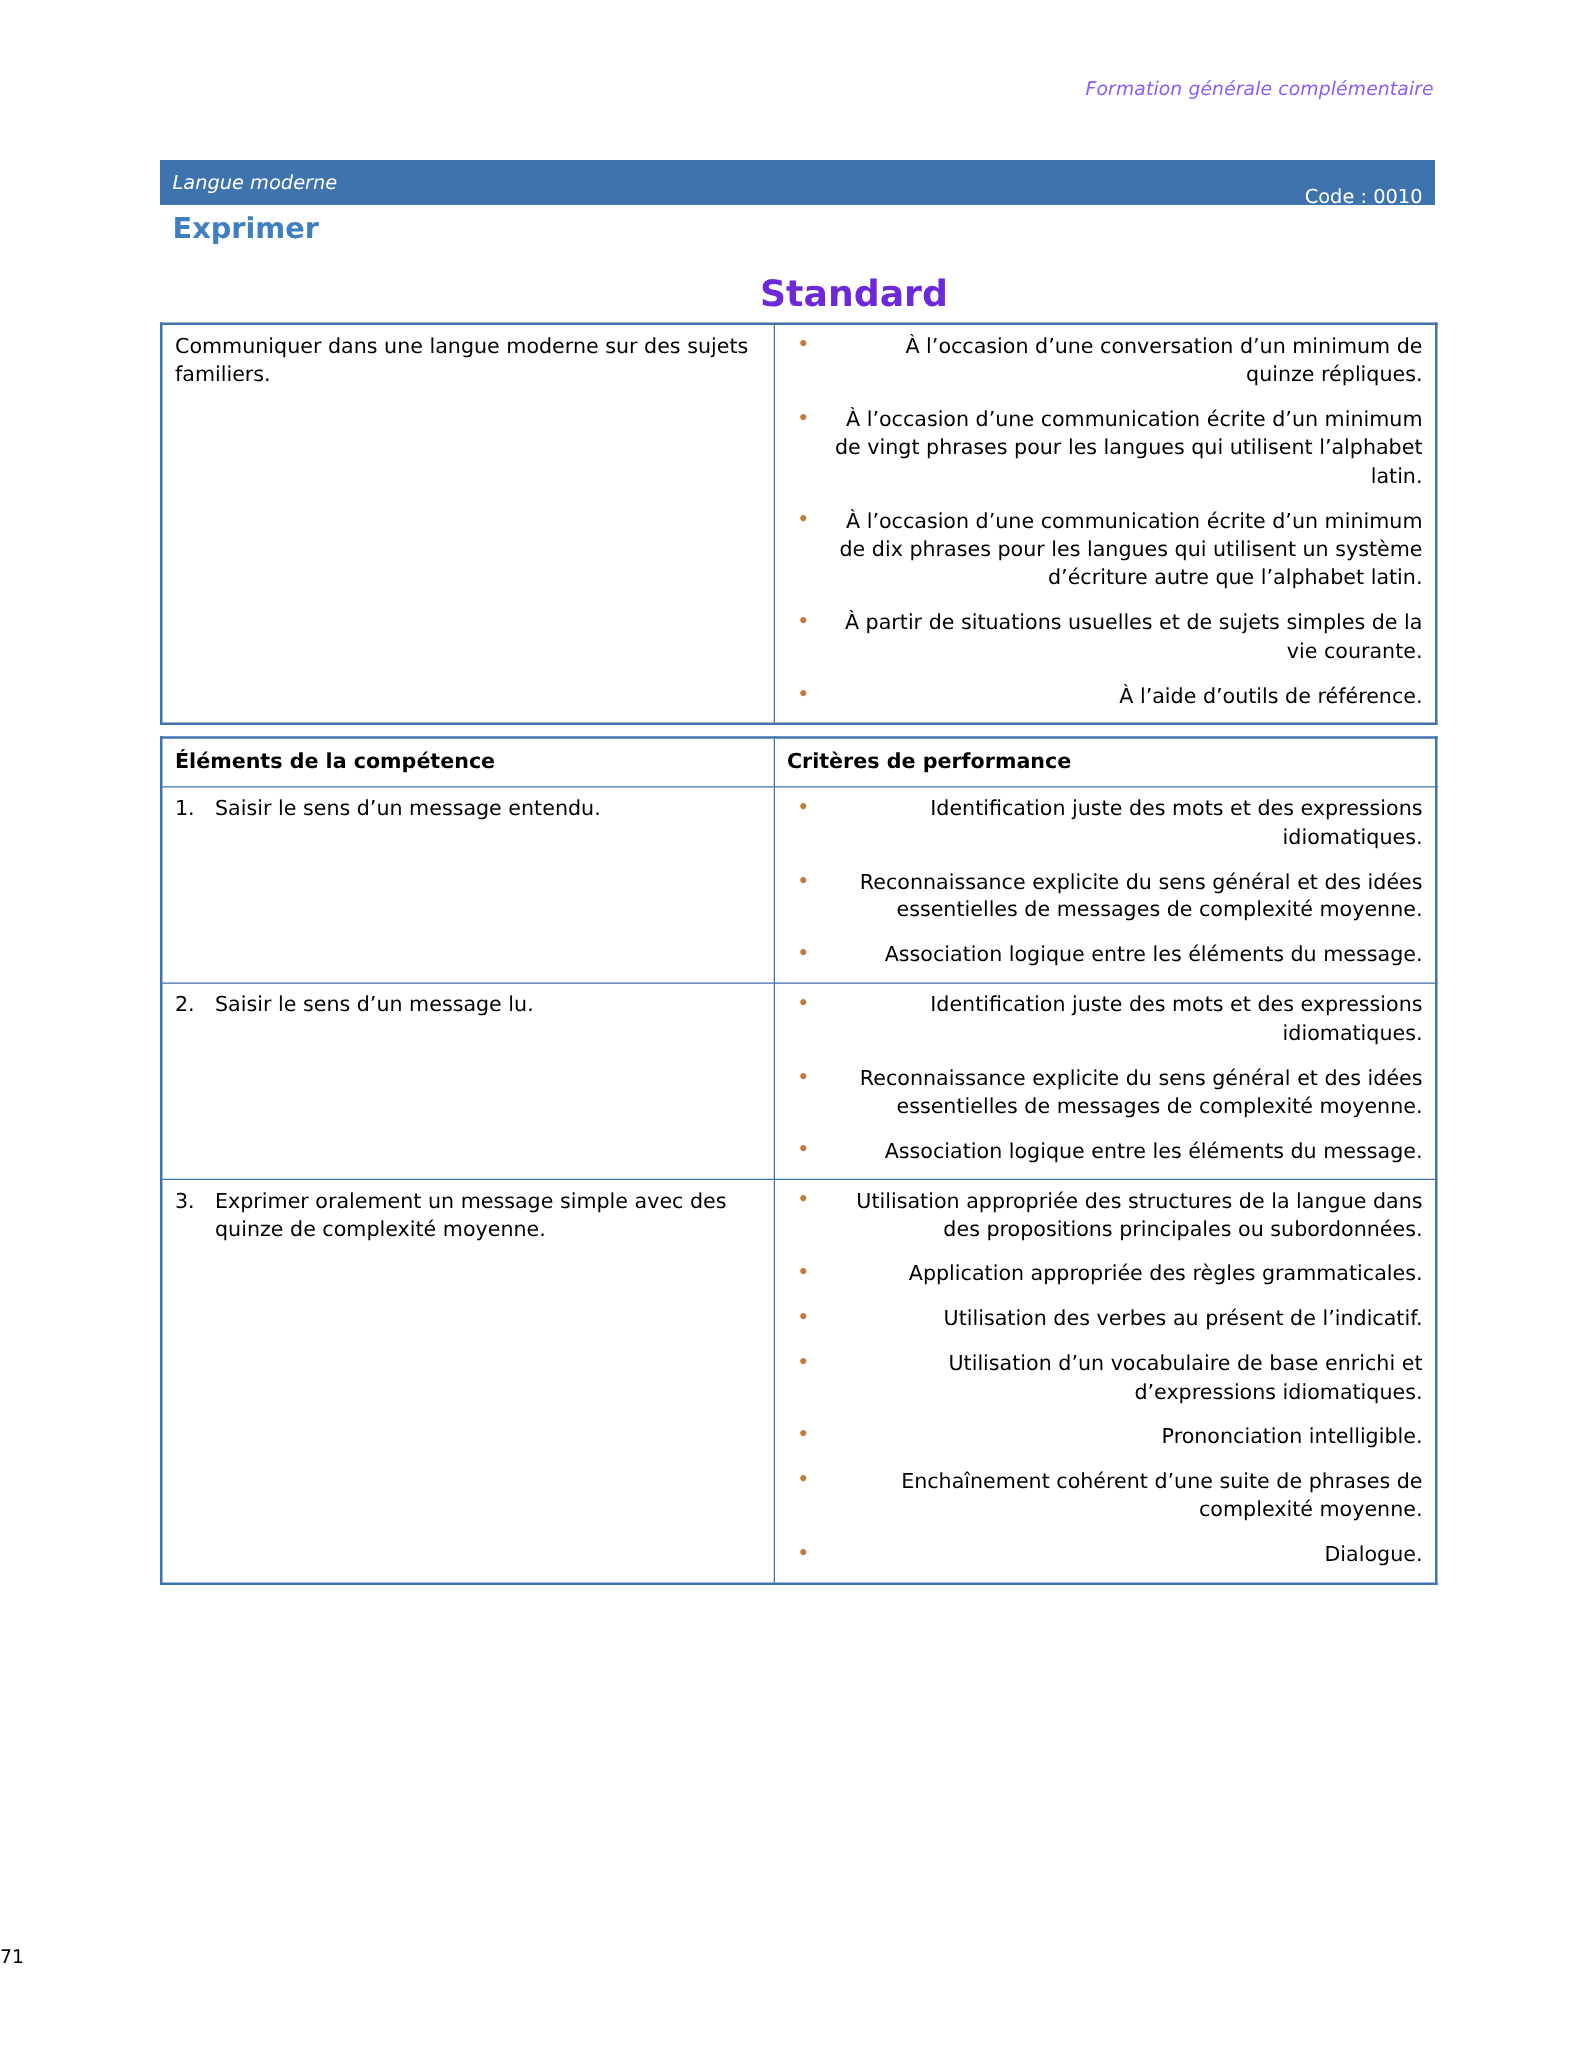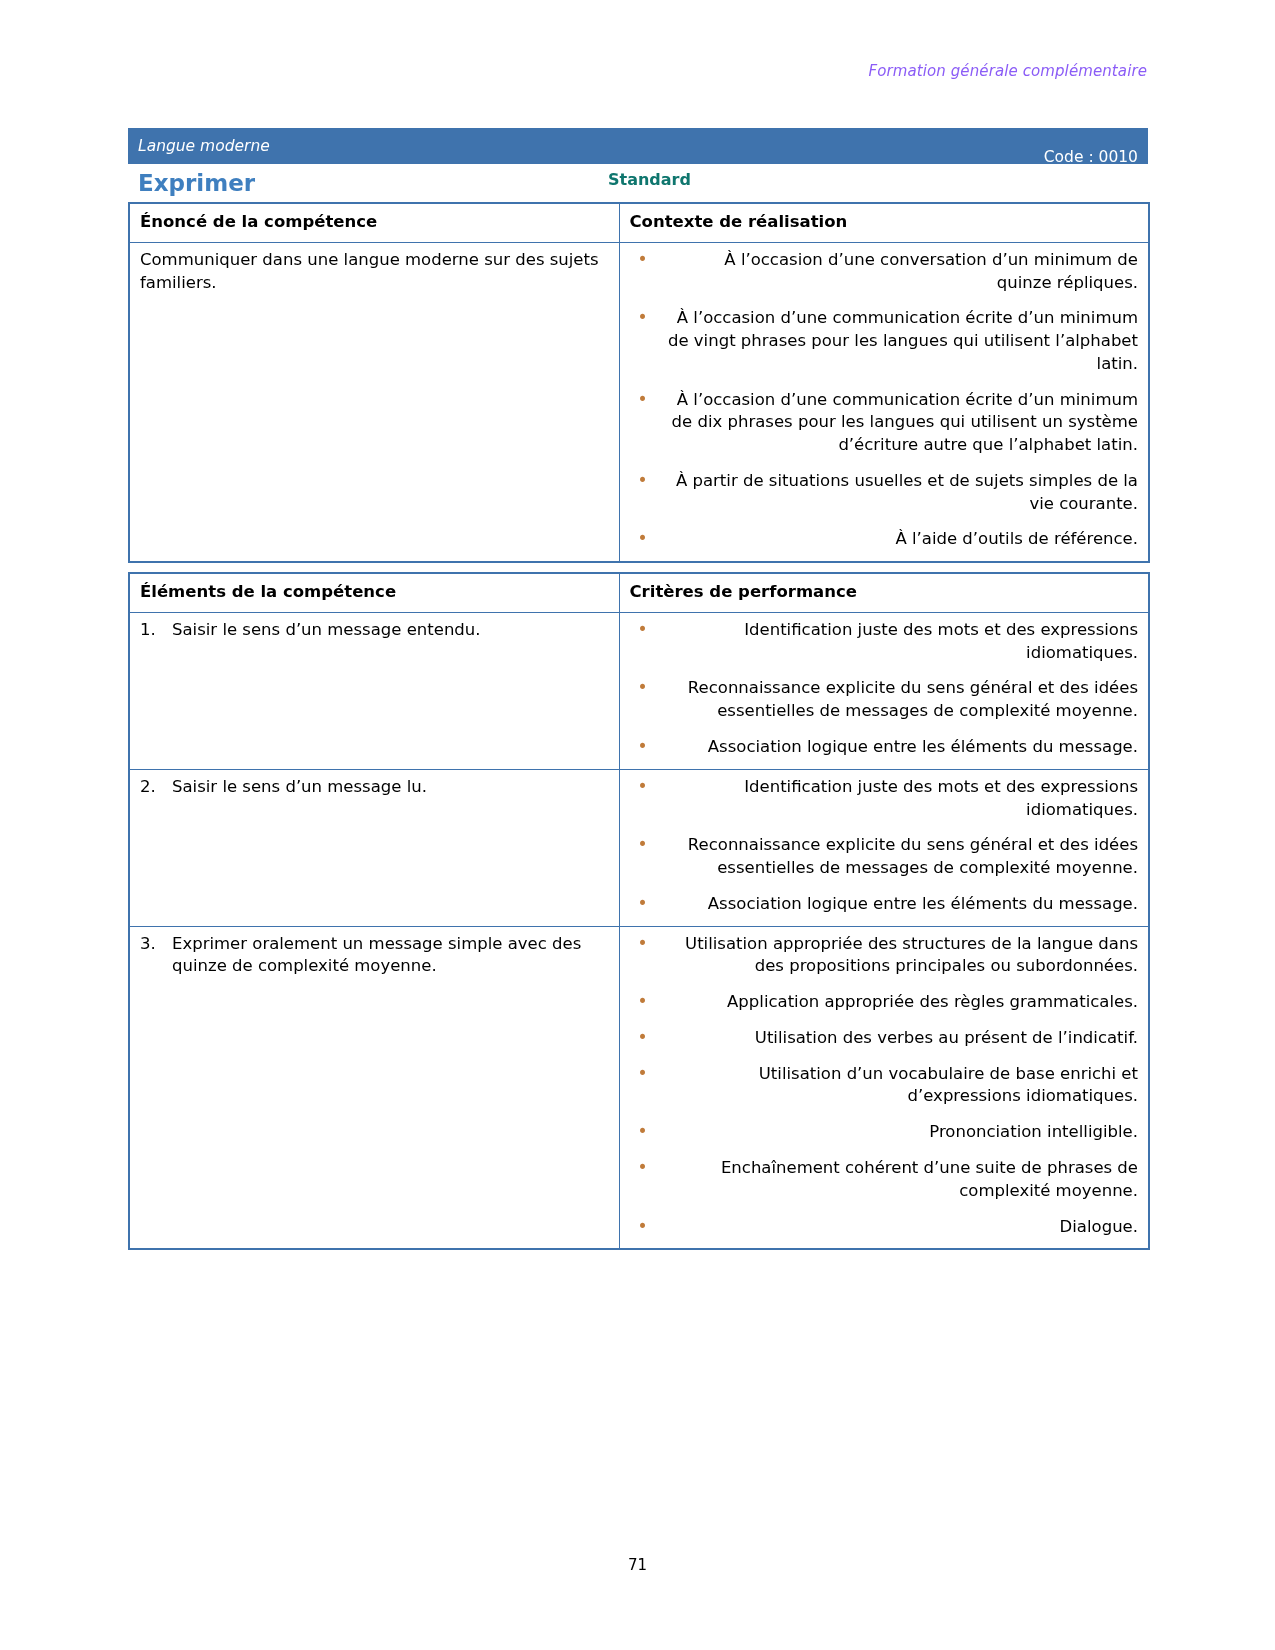--- a/index.html
+++ b/index.html
@@ -63,23 +63,24 @@
   }
   .headings .h-obj {
     width: 480px;
     font-size: 23px;
     font-weight: bold;
     color: #3f7fbf;
     padding-left: 10px;
     box-sizing: border-box;
   }
   .headings .h-std {
-    font-size: 16px;
+    font-size: 29px;
     font-weight: bold;
-    color: #0f766e;
+    color: #6d28d9;
+    margin-top: 48px;
   }
   
   table.block {
     width: 1020px;
     border-collapse: collapse;
     table-layout: fixed;
     border: 2px solid #3f73ad;
     margin-bottom: 9px;
   }
   table.block col.c1 { width: 490px; }
@@ -140,21 +141,21 @@
     top: 0;
   }
   .elem-text {
     display: block;
   }
   .pagenum {
     position: absolute;
     top: 1556px;
     left: 0;
     width: 1275px;
-    text-align: center;
+    text-align: left;
     font-size: 15px;
   }
 </style>
 </head>
 <body>
 
 <div class="page">
 
   <div class="header-right">Formation générale complémentaire</div>
 
@@ -169,24 +170,20 @@
       <div class="h-obj">Exprimer</div>
       <div class="h-std">Standard</div>
     </div>
 
     <table class="block">
       <colgroup>
           <col class="c1">
           <col class="c2">
         </colgroup>
       <tbody>
-        <tr>
-          <th>Énoncé de la compétence</th>
-          <th>Contexte de réalisation</th>
-        </tr>
         <tr>
           <td class="left-cell">Communiquer dans une langue moderne sur des sujets familiers.</td>
           <td>
             <ul class="bullets">
               <li>À l’occasion d’une conversation d’un minimum de quinze répliques.</li>
               <li>À l’occasion d’une communication écrite d’un minimum de vingt phrases pour les langues qui utilisent l’alphabet latin.</li>
               <li>À l’occasion d’une communication écrite d’un minimum de dix phrases pour les langues qui utilisent un système d’écriture autre que l’alphabet latin.</li>
               <li>À partir de situations usuelles et de sujets simples de la vie courante.</li>
               <li>À l’aide d’outils de référence.</li>
             </ul>

